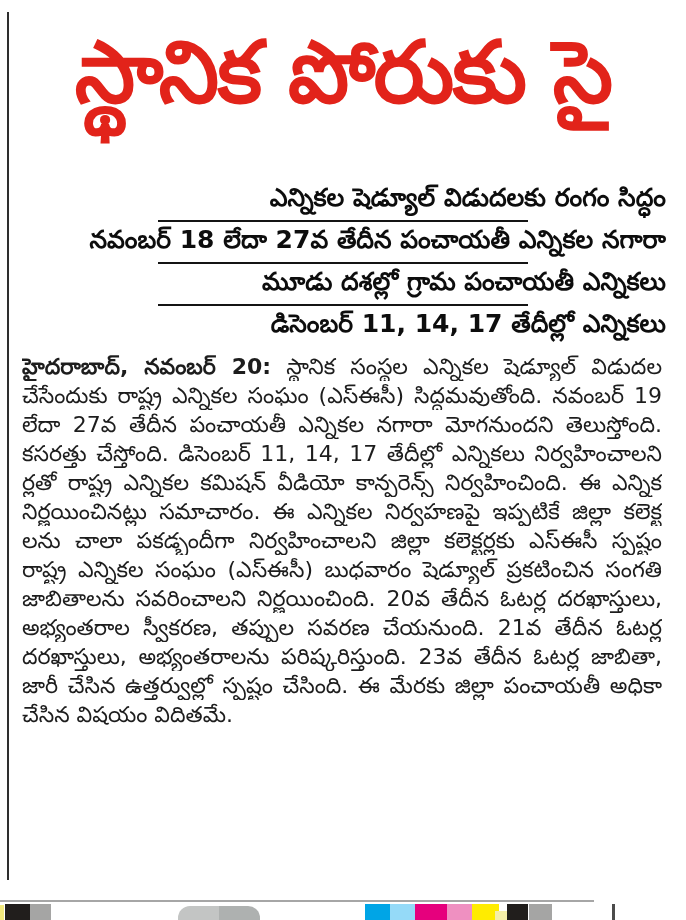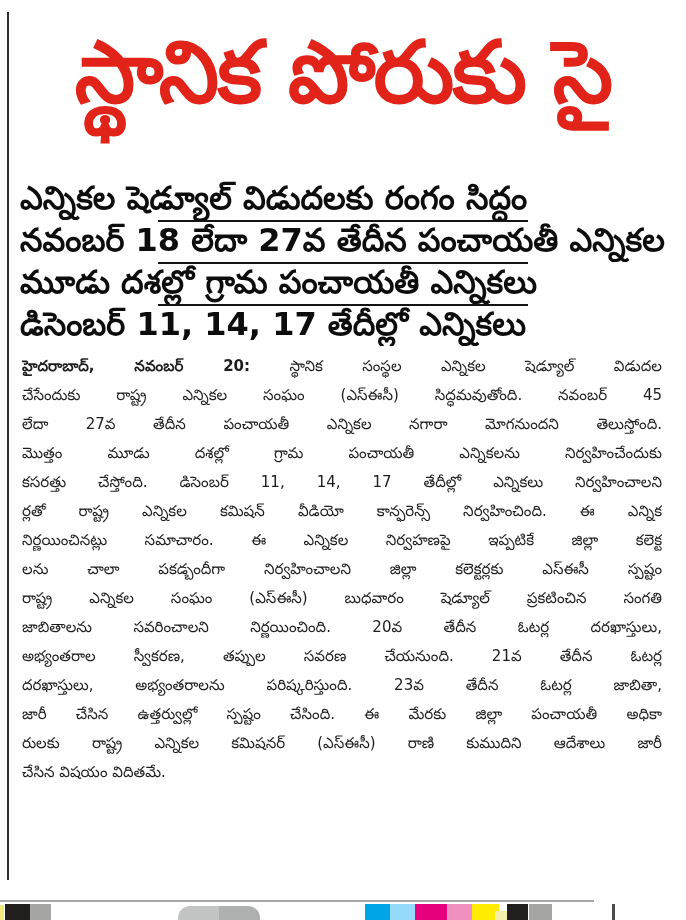--- a/index.html
+++ b/index.html
@@ -13,27 +13,27 @@
     position:absolute; left:7px; top:12px; width:2px; height:868px;
     background:#2e2e2e;
   }
   .headline {
     position:absolute; top:14px; left:18px; width:650px;
     text-align:center; font-size:86px; font-weight:700;
     letter-spacing:-2px; line-height:1.35; white-space:nowrap;
   }
   .subheads { position:absolute; top:180px; left:20px; width:646px; }
   .subhead {
-    font-size:32px; font-weight:700; color:#0d0d0d; text-align:left;
+    font-size:25px; font-weight:700; color:#0d0d0d; text-align:right;
     line-height:30px; padding:3px 0 7px 0; white-space:nowrap; overflow:hidden;
   }
   .rule { width:370px; margin:0 auto; border-top:2.5px solid #141414; }
   .body-text {
     position:absolute; top:352px; left:22px; width:640px;
-    font-size:15px; color:#1d1d1d;
+    font-size:22px; color:#1d1d1d;
   }
   .bline {
     height:29px; line-height:29px; overflow:hidden;
     text-align:justify; text-align-last:justify; white-space:nowrap;
   }
   .bline.last { text-align-last:left; }
   .dateline { font-weight:700; }
   
   .hline { position:absolute; top:900px; left:0; width:594px; height:2px; }
   .mark  { position:absolute; top:904px; height:16px; }
@@ -69,33 +69,31 @@
     <div class="rule"></div>
     <div class="subhead">నవంబర్ 18 లేదా 27వ తేదీన పంచాయతీ ఎన్నికల నగారా</div>
     <div class="rule"></div>
     <div class="subhead">మూడు దశల్లో గ్రామ పంచాయతీ ఎన్నికలు</div>
     <div class="rule"></div>
     <div class="subhead">డిసెంబర్ 11, 14, 17 తేదీల్లో ఎన్నికలు</div>
   </div>
 
   <div class="body-text">
     <div class="bline"><span class="dateline">హైదరాబాద్, నవంబర్ 20:</span> <span>స్థానిక సంస్థల ఎన్నికల షెడ్యూల్ విడుదల</span></div>
-    <div class="bline">చేసేందుకు రాష్ట్ర ఎన్నికల సంఘం (ఎస్ఈసీ) సిద్ధమవుతోంది. నవంబర్ 45</div>
+    <div class="bline">చేసేందుకు రాష్ట్ర ఎన్నికల సంఘం (ఎస్ఈసీ) సిద్ధమవుతోంది. నవంబర్ 19</div>
     <div class="bline">లేదా 27వ తేదీన పంచాయతీ ఎన్నికల నగారా మోగనుందని తెలుస్తోంది.</div>
-    <div class="bline">మొత్తం మూడు దశల్లో గ్రామ పంచాయతీ ఎన్నికలను నిర్వహించేందుకు</div>
     <div class="bline">కసరత్తు చేస్తోంది. డిసెంబర్ 11, 14, 17 తేదీల్లో ఎన్నికలు నిర్వహించాలని</div>
     <div class="bline">ర్లతో రాష్ట్ర ఎన్నికల కమిషన్ వీడియో కాన్ఫరెన్స్ నిర్వహించింది. ఈ ఎన్నిక</div>
     <div class="bline">నిర్ణయించినట్లు సమాచారం. ఈ ఎన్నికల నిర్వహణపై ఇప్పటికే జిల్లా కలెక్ట</div>
     <div class="bline">లను చాలా పకడ్బందీగా నిర్వహించాలని జిల్లా కలెక్టర్లకు ఎస్ఈసీ స్పష్టం</div>
     <div class="bline">రాష్ట్ర ఎన్నికల సంఘం (ఎస్ఈసీ) బుధవారం షెడ్యూల్ ప్రకటించిన సంగతి</div>
     <div class="bline">జాబితాలను సవరించాలని నిర్ణయించింది. 20వ తేదీన ఓటర్ల దరఖాస్తులు,</div>
     <div class="bline">అభ్యంతరాల స్వీకరణ, తప్పుల సవరణ చేయనుంది. 21వ తేదీన ఓటర్ల</div>
     <div class="bline">దరఖాస్తులు, అభ్యంతరాలను పరిష్కరిస్తుంది. 23వ తేదీన ఓటర్ల జాబితా,</div>
     <div class="bline">జారీ చేసిన ఉత్తర్వుల్లో స్పష్టం చేసింది. ఈ మేరకు జిల్లా పంచాయతీ అధికా</div>
-    <div class="bline">రులకు రాష్ట్ర ఎన్నికల కమిషనర్ (ఎస్ఈసీ) రాణి కుముదిని ఆదేశాలు జారీ</div>
     <div class="bline last">చేసిన విషయం విదితమే.</div>
   </div>
 
   <div class="hline" style="background: rgb(166, 166, 166);"></div>
   <div class="mark m-ysliver-l" style="background: rgb(241, 233, 126);"></div>
   <div class="mark m-black-l" style="background: rgb(33, 30, 28);"></div>
   <div class="mark m-gray-l" style="background: rgb(165, 165, 164);"></div>
   <div class="blob">
     <div style="background: rgb(195, 197, 196);"></div>
     <div style="background: rgb(174, 177, 176);"></div>

